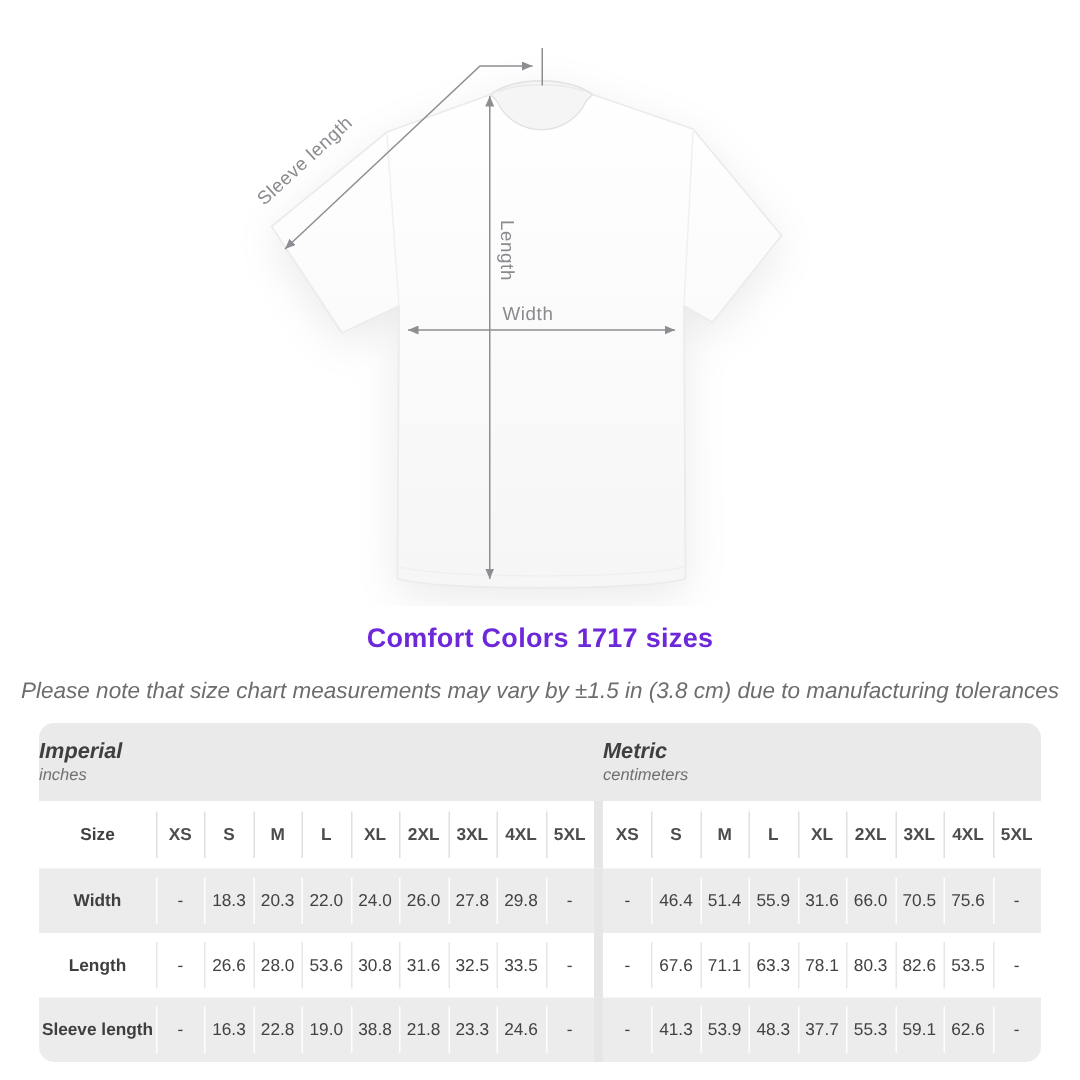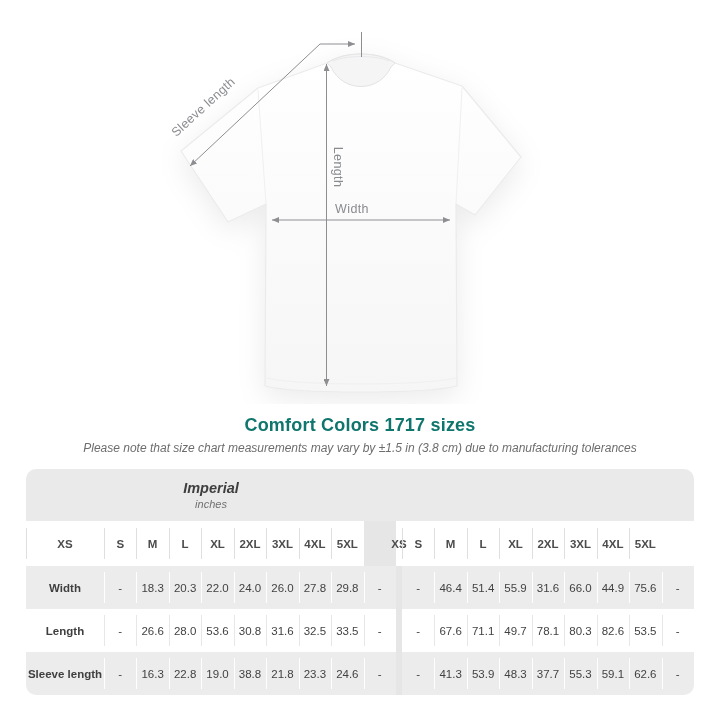--- a/index.html
+++ b/index.html
@@ -4,37 +4,37 @@
 <style>
   html,body{margin:0;padding:0;}
   body{
     width:720px;height:720px;background:#ffffff;overflow:hidden;
     font-family:"Liberation Sans","DejaVu Sans",sans-serif;
   }
   .diagram{position:relative;width:720px;height:404px;}
   .diagram svg{display:block;}
 
   .page-title{
-    text-align:center;font-size:18px;font-weight:bold;color:#0f766e;
+    text-align:center;font-size:18px;font-weight:bold;color:#6d28d9;
     letter-spacing:.2px;margin-top:10px;line-height:22px;
   }
   .page-note{
-    text-align:center;font-style:italic;font-size:12px;color:#6d6d6d;
-    margin-top:5px;line-height:14px;
+    text-align:center;font-style:italic;font-size:15px;color:#6d6d6d;
+    margin-top:18px;line-height:14px;
   }
 
   .size-table{
     width:668px;margin:14px auto 0;border-radius:10px;overflow:hidden;
     background:#ffffff;
   }
   .grid{display:grid;grid-template-columns:78px repeat(9,1fr) 6px repeat(9,1fr);}
   .row{position:relative;}
 
   .row.band{height:52px;background:#eaeaea;}
-  .band-group{display:flex;flex-direction:column;align-items:center;justify-content:center;gap:2px;}
+  .band-group{display:flex;flex-direction:column;justify-content:center;gap:2px;}
   .band-group.imperial{grid-column:1/11;}
   .band-div{grid-column:11/12;background:#eaeaea;}
   .band-group.metric{grid-column:12/21;}
   .band-title{font-size:14.5px;font-weight:bold;font-style:italic;color:#3f3f3f;}
   .band-sub{font-size:11px;font-style:italic;color:#707070;}
 
   .row.header{height:45px;background:#ffffff;}
   .row.data{height:43px;background:#ffffff;}
   .row.data.striped{background:#ececec;}
 
@@ -93,23 +93,28 @@
 <div class="page-title">Comfort Colors 1717 sizes</div>
 <div class="page-note">Please note that size chart measurements may vary by ±1.5 in (3.8 cm) due to manufacturing tolerances</div>
 
 <div class="size-table">
   <div class="row band grid">
     <div class="band-group imperial">
       <div class="band-title">Imperial</div>
       <div class="band-sub">inches</div>
     </div>
     <div class="band-div"></div>
+    <div class="band-group metric">
+      <div class="band-title">Metric</div>
+      <div class="band-sub">centimeters</div>
+    </div>
   </div>
 
 <div class="row grid header">
+      <div class="cell head rowlabel">Size</div>
       <div class="cell head sep">XS</div>
       <div class="cell head sep">S</div>
       <div class="cell head sep">M</div>
       <div class="cell head sep">L</div>
       <div class="cell head sep">XL</div>
       <div class="cell head sep">2XL</div>
       <div class="cell head sep">3XL</div>
       <div class="cell head sep">4XL</div>
       <div class="cell head sep">5XL</div>
       <div class="divider-cell"></div>
@@ -134,40 +139,40 @@
       <div class="cell sep">27.8</div>
       <div class="cell sep">29.8</div>
       <div class="cell sep">-</div>
       <div class="divider-cell"></div>
       <div class="cell">-</div>
       <div class="cell sep">46.4</div>
       <div class="cell sep">51.4</div>
       <div class="cell sep">55.9</div>
       <div class="cell sep">31.6</div>
       <div class="cell sep">66.0</div>
-      <div class="cell sep">44.9</div>
+      <div class="cell sep">70.5</div>
       <div class="cell sep">75.6</div>
       <div class="cell sep">-</div>
     </div>
     <div class="row grid data">
       <div class="cell rowlabel">Length</div>
       <div class="cell sep">-</div>
       <div class="cell sep">26.6</div>
       <div class="cell sep">28.0</div>
       <div class="cell sep">53.6</div>
       <div class="cell sep">30.8</div>
       <div class="cell sep">31.6</div>
       <div class="cell sep">32.5</div>
       <div class="cell sep">33.5</div>
       <div class="cell sep">-</div>
       <div class="divider-cell"></div>
       <div class="cell">-</div>
       <div class="cell sep">67.6</div>
       <div class="cell sep">71.1</div>
-      <div class="cell sep">49.7</div>
+      <div class="cell sep">63.3</div>
       <div class="cell sep">78.1</div>
       <div class="cell sep">80.3</div>
       <div class="cell sep">82.6</div>
       <div class="cell sep">53.5</div>
       <div class="cell sep">-</div>
     </div>
     <div class="row grid data striped">
       <div class="cell rowlabel">Sleeve length</div>
       <div class="cell sep">-</div>
       <div class="cell sep">16.3</div>

